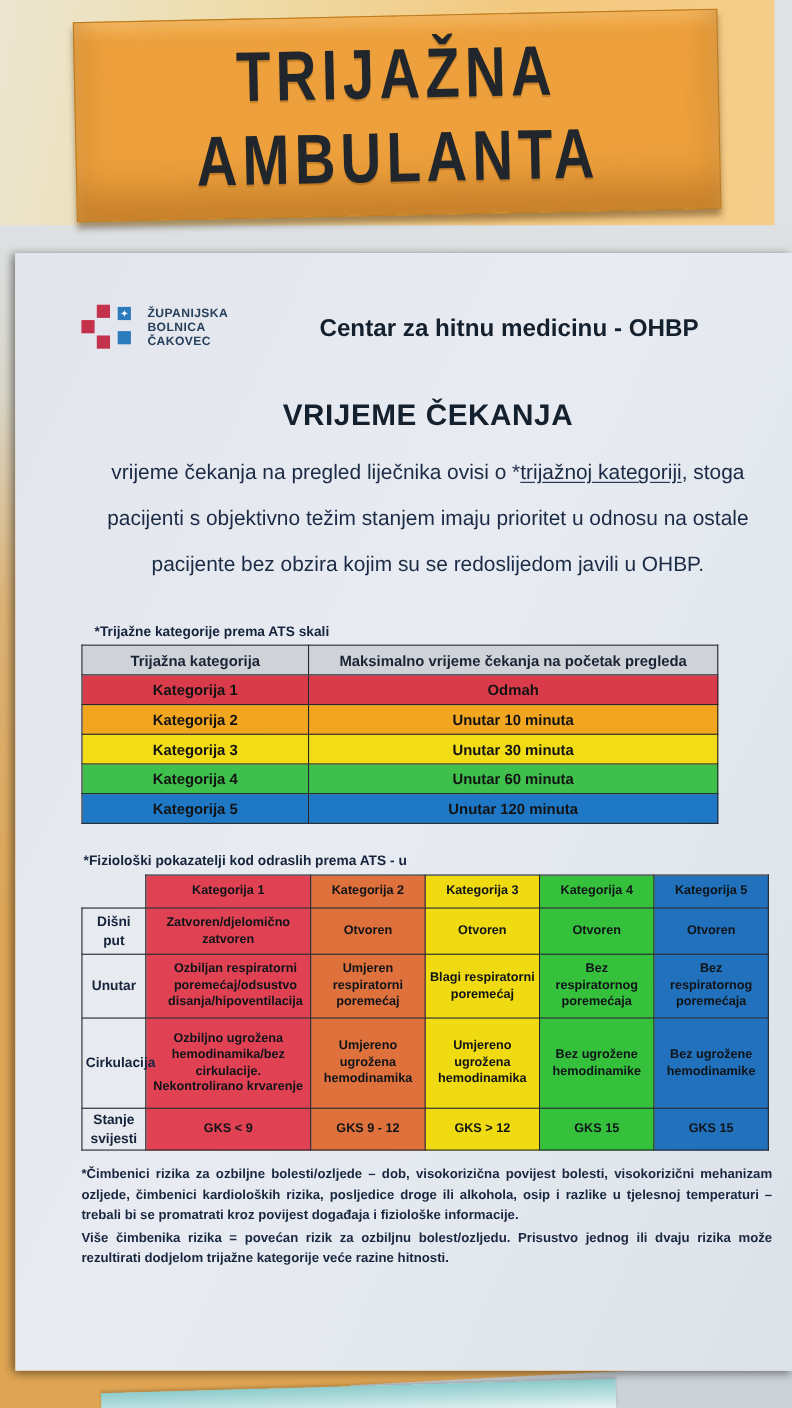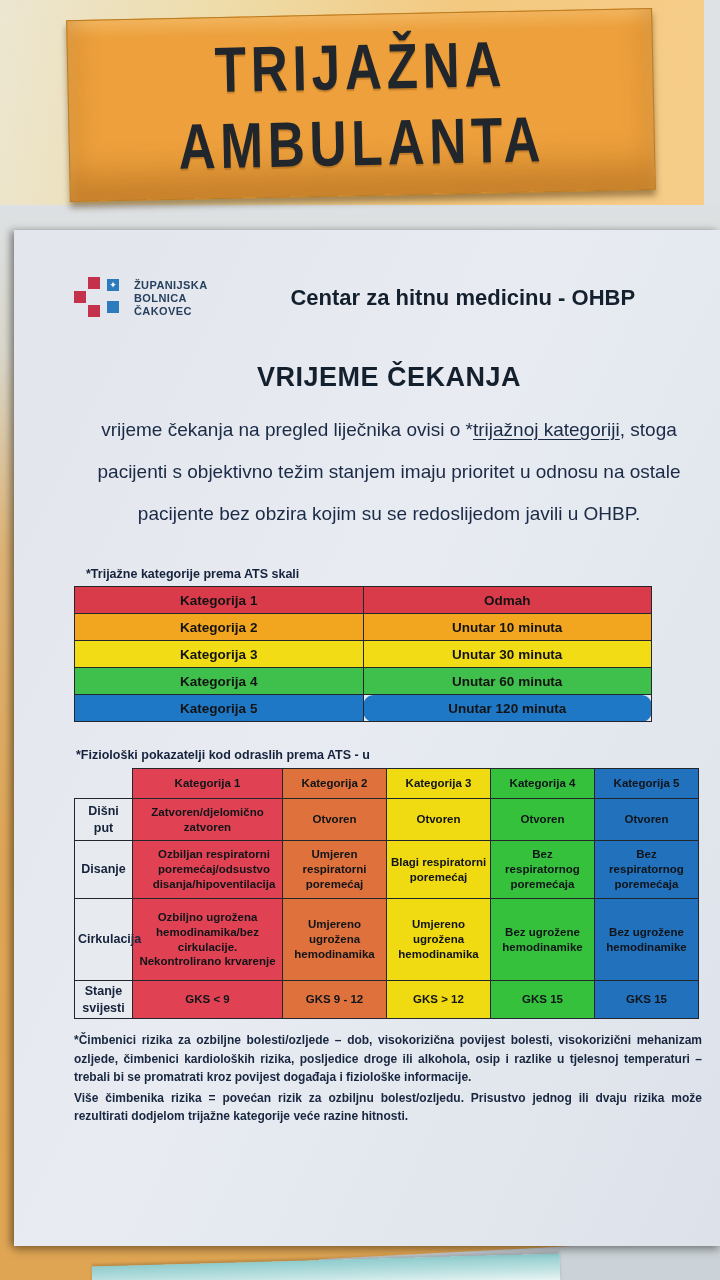--- a/index.html
+++ b/index.html
@@ -147,39 +147,43 @@
   <div class="intro">
     <div class="intro-line"><span>vrijeme čekanja na pregled liječnika ovisi o *</span><span class="u">trijažnoj kategoriji</span><span>, stoga</span></div>
     <div class="intro-line">pacijenti s objektivno težim stanjem imaju prioritet u odnosu na ostale</div>
     <div class="intro-line">pacijente bez obzira kojim su se redoslijedom javili u OHBP.</div>
   </div>
 
   <div class="tbl-caption cap1">*Trijažne kategorije prema ATS skali</div>
 
   <table class="table1">
     <tbody>
+        <tr>
+      <th class="t1-col1" style="background-color: rgb(207, 211, 216);">Trijažna kategorija</th>
+      <th class="t1-col2" style="background-color: rgb(207, 211, 216);">Maksimalno vrijeme čekanja na početak pregleda</th>
+    </tr>
     <tr>
       <td style="background-color: rgb(217, 59, 75);">Kategorija 1</td>
       <td style="background-color: rgb(217, 59, 75);">Odmah</td>
     </tr>
     <tr>
       <td style="background-color: rgb(242, 165, 30);">Kategorija 2</td>
       <td style="background-color: rgb(242, 165, 30);">Unutar 10 minuta</td>
     </tr>
     <tr>
       <td style="background-color: rgb(242, 220, 21);">Kategorija 3</td>
       <td style="background-color: rgb(242, 220, 21);">Unutar 30 minuta</td>
     </tr>
     <tr>
       <td style="background-color: rgb(63, 191, 75);">Kategorija 4</td>
       <td style="background-color: rgb(63, 191, 75);">Unutar 60 minuta</td>
     </tr>
     <tr>
       <td style="background-color: rgb(30, 120, 197);">Kategorija 5</td>
-      <td style="background-color: rgb(30, 120, 197); border-radius: 11px;">Unutar 120 minuta</td>
+      <td style="background-color: rgb(30, 120, 197);">Unutar 120 minuta</td>
     </tr>
   </tbody>
     </table>
 
   <div class="tbl-caption cap2">*Fiziološki pokazatelji kod odraslih prema ATS - u</div>
 
   <table class="table2">
     <tbody>
         <tr class="t2-head">
       <th class="t2-col-label t2-corner"></th>
@@ -191,21 +195,21 @@
     </tr>
     <tr class="r-disni">
       <td class="row-label" style="background-color: rgb(231, 234, 238);">Dišni put</td>
       <td style="background-color: rgb(224, 66, 84);">Zatvoren/djelomično zatvoren</td>
       <td style="background-color: rgb(223, 113, 60);">Otvoren</td>
       <td style="background-color: rgb(240, 218, 18);">Otvoren</td>
       <td style="background-color: rgb(54, 193, 61);">Otvoren</td>
       <td style="background-color: rgb(33, 113, 189);">Otvoren</td>
     </tr>
     <tr class="r-disanje">
-      <td class="row-label" style="background-color: rgb(231, 234, 238);">Disanje</td>
+      <td class="row-label" style="background-color: rgb(231, 234, 238);">Unutar</td>
       <td style="background-color: rgb(224, 66, 84); padding-left: 16px;">Ozbiljan respiratorni poremećaj/odsustvo disanja/hipoventilacija</td>
       <td style="background-color: rgb(223, 113, 60);">Umjeren respiratorni poremećaj</td>
       <td style="background-color: rgb(240, 218, 18);">Blagi respiratorni poremećaj</td>
       <td style="background-color: rgb(54, 193, 61);">Bez respiratornog poremećaja</td>
       <td style="background-color: rgb(33, 113, 189);">Bez respiratornog poremećaja</td>
     </tr>
     <tr class="r-cirk">
       <td class="row-label" style="background-color: rgb(231, 234, 238);">Cirkulacija</td>
       <td style="background-color: rgb(224, 66, 84);">Ozbiljno ugrožena hemodinamika/bez cirkulacije. Nekontrolirano krvarenje</td>
       <td style="background-color: rgb(223, 113, 60);">Umjereno ugrožena hemodinamika</td>

